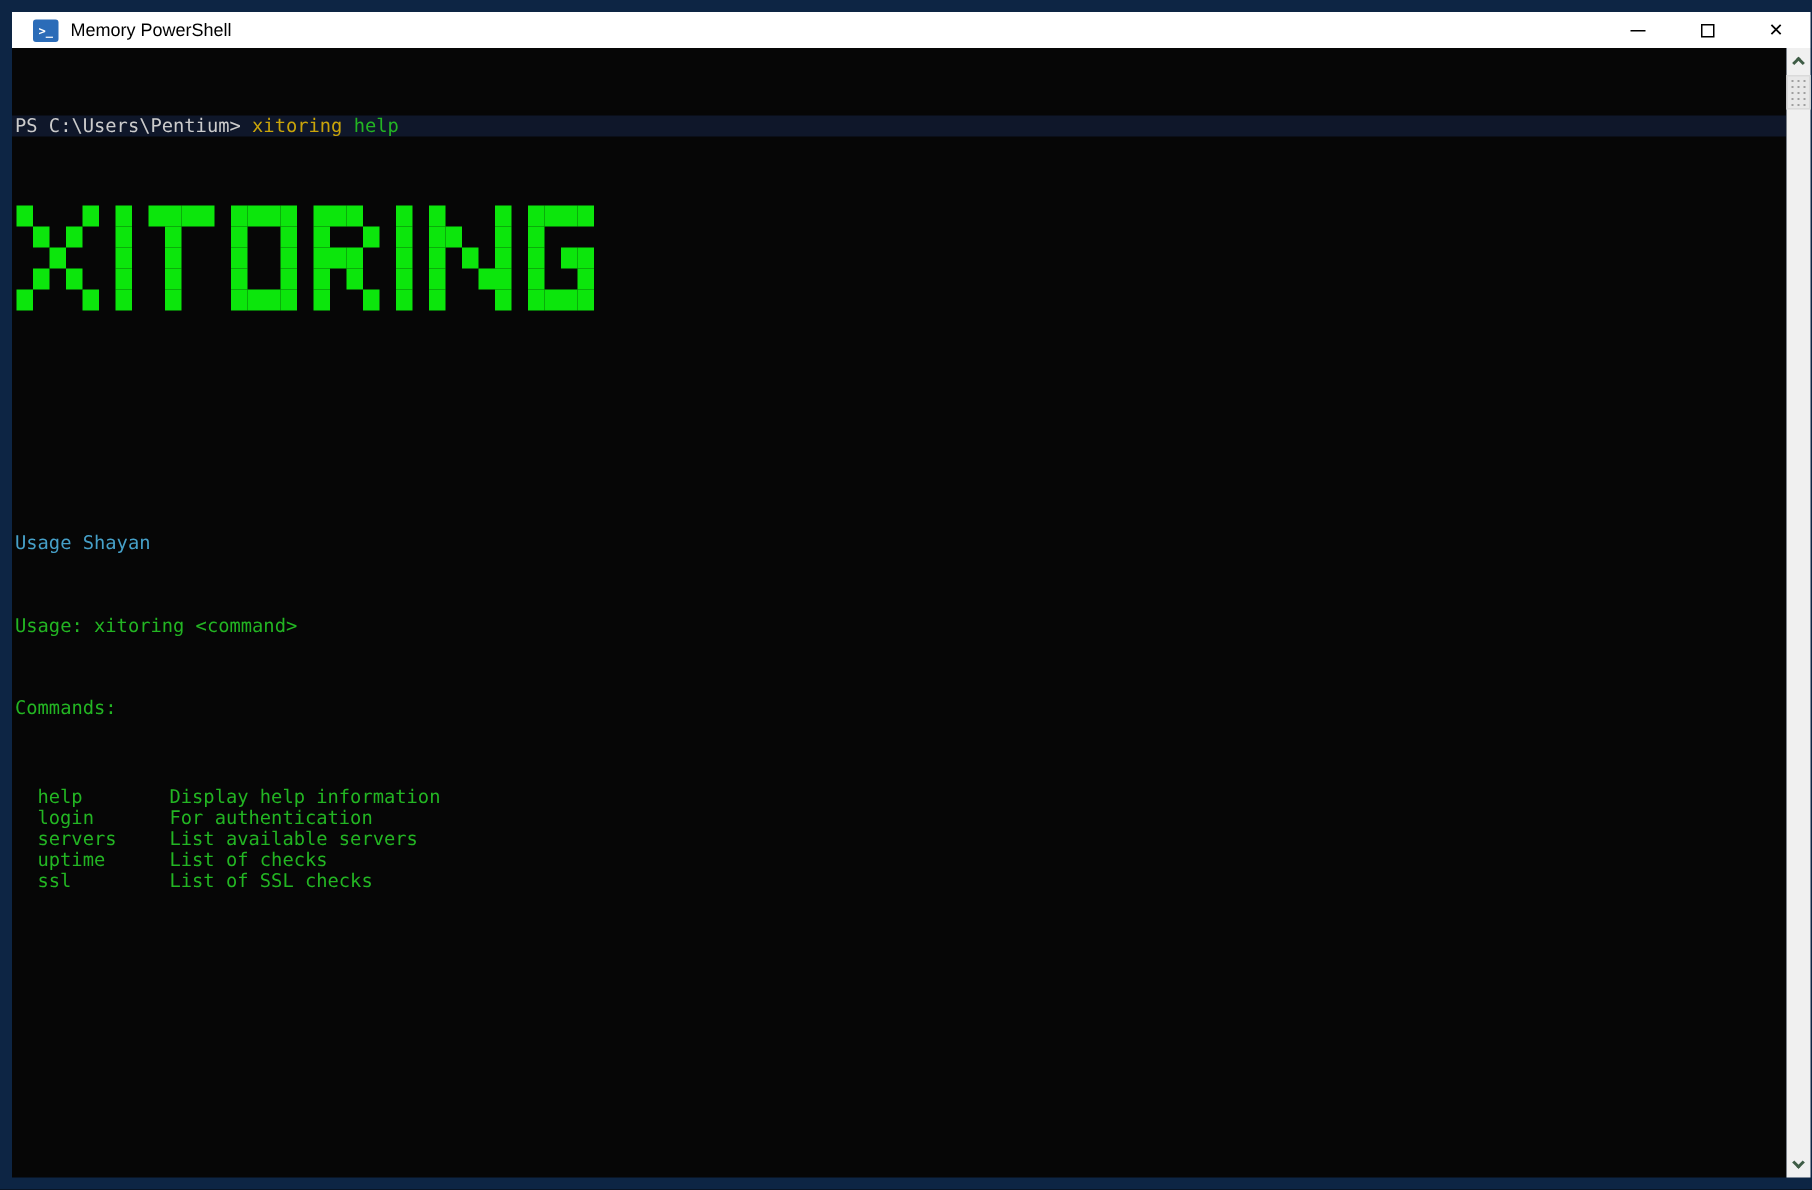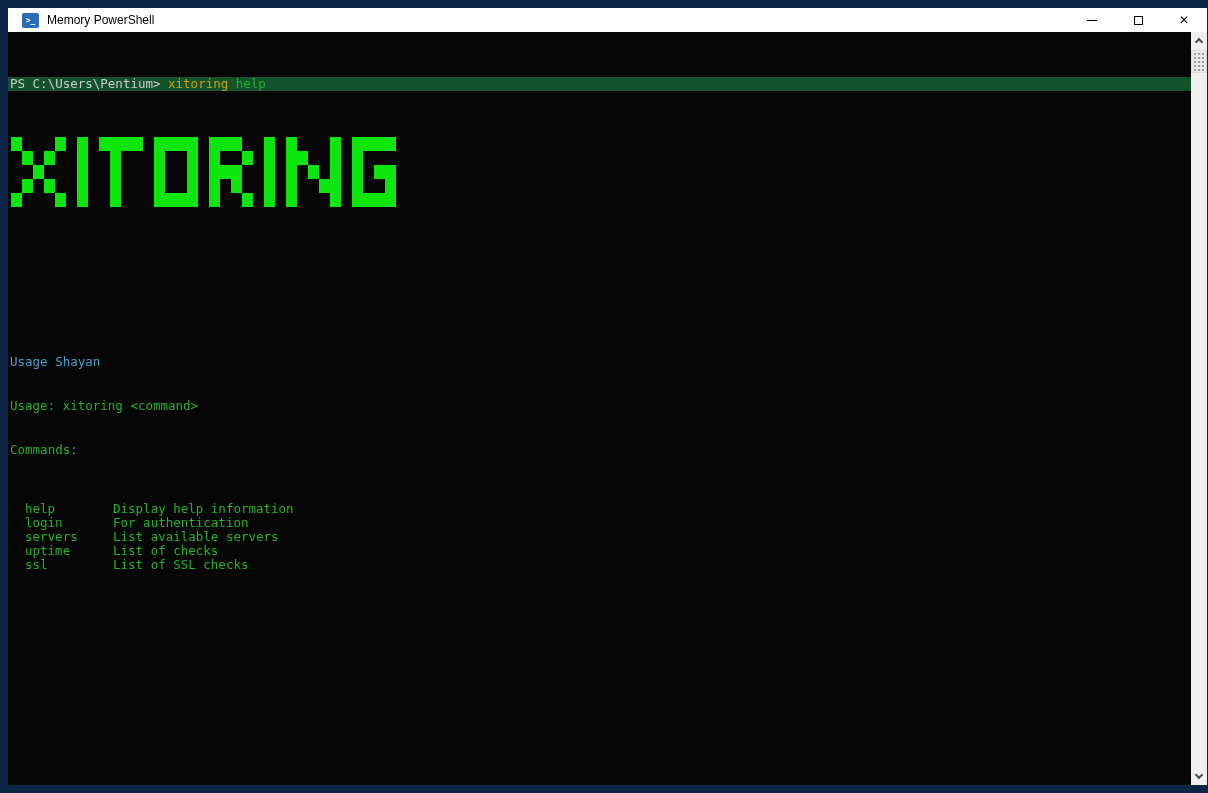--- a/index.html
+++ b/index.html
@@ -29,26 +29,26 @@
   .glyph-max { width:9px; height:9px; border:1px solid #000; }
   .glyph-close { font-family:"DejaVu Sans", sans-serif; font-size:12px; color:#000; line-height:1; }
 
   
   .console {
     position:absolute; left:8px; top:32px; width:1183px; height:753px;
     background:#060606; color:#cccccc; font-size:12.5px; overflow:hidden;
     padding-left:2px; white-space:pre;
   }
   .line { height:14px; line-height:14px; white-space:pre; }
-  .blue-line { background:#14532d; margin-left:-2px; padding-left:2px; }
+  .blue-line { background:#0f172a; margin-left:-2px; padding-left:2px; }
   .c-prompt { color:#cccccc; }
   .c-exe    { color:#c9a40a; }
   .c-arg    { color:#23b523; }
   .c-flag   { color:#9b9b9b; }
-  .c-green  { color:#23b523; }
+  .c-green  { color:#23b523;margin-top:11px; }
   .c-cyan   { color:#46a0c8; }
 
   
   .logo { margin-top:1px; margin-left:1px; height:70px; }
   .logo-row { display:flex; height:14px; }
   .logo-cell { width:11px; height:14px; }
   .logo-cell.on { background:#0ce60c; }
 
   
   .cmd-row { padding-left:15px; }

